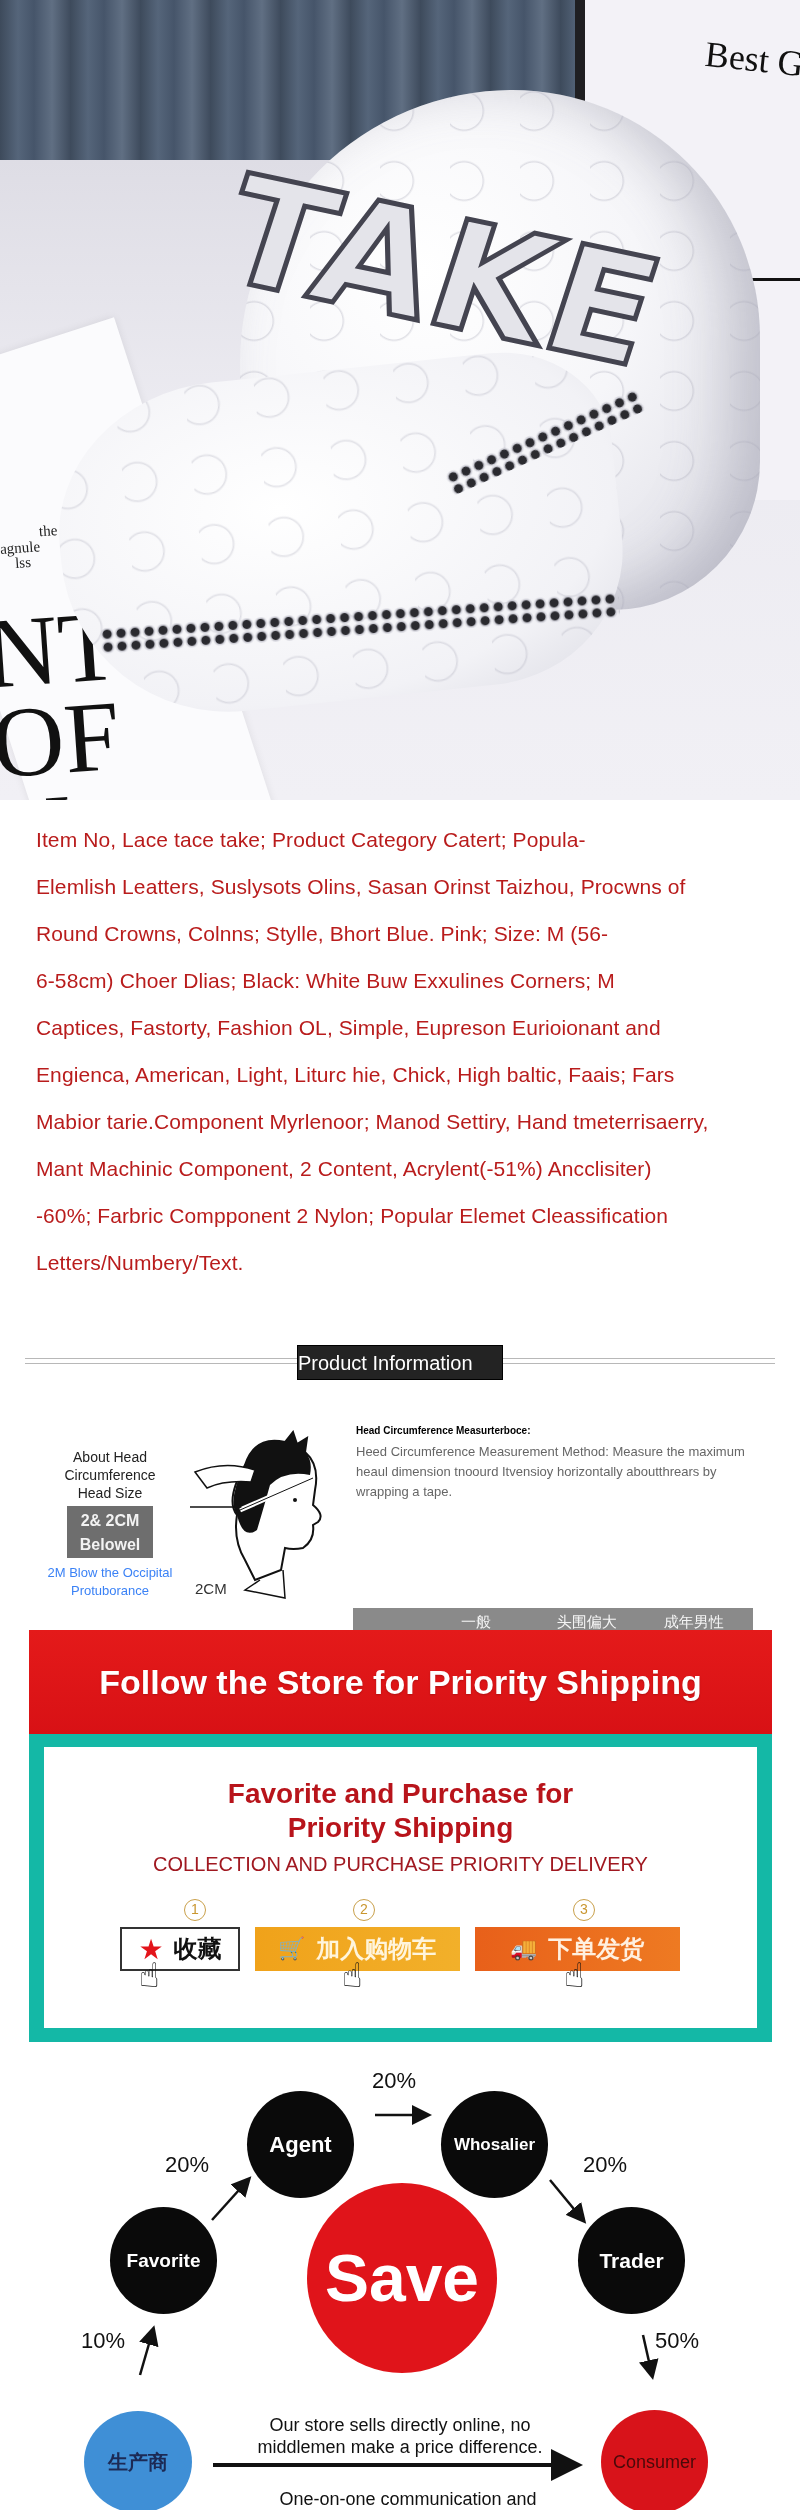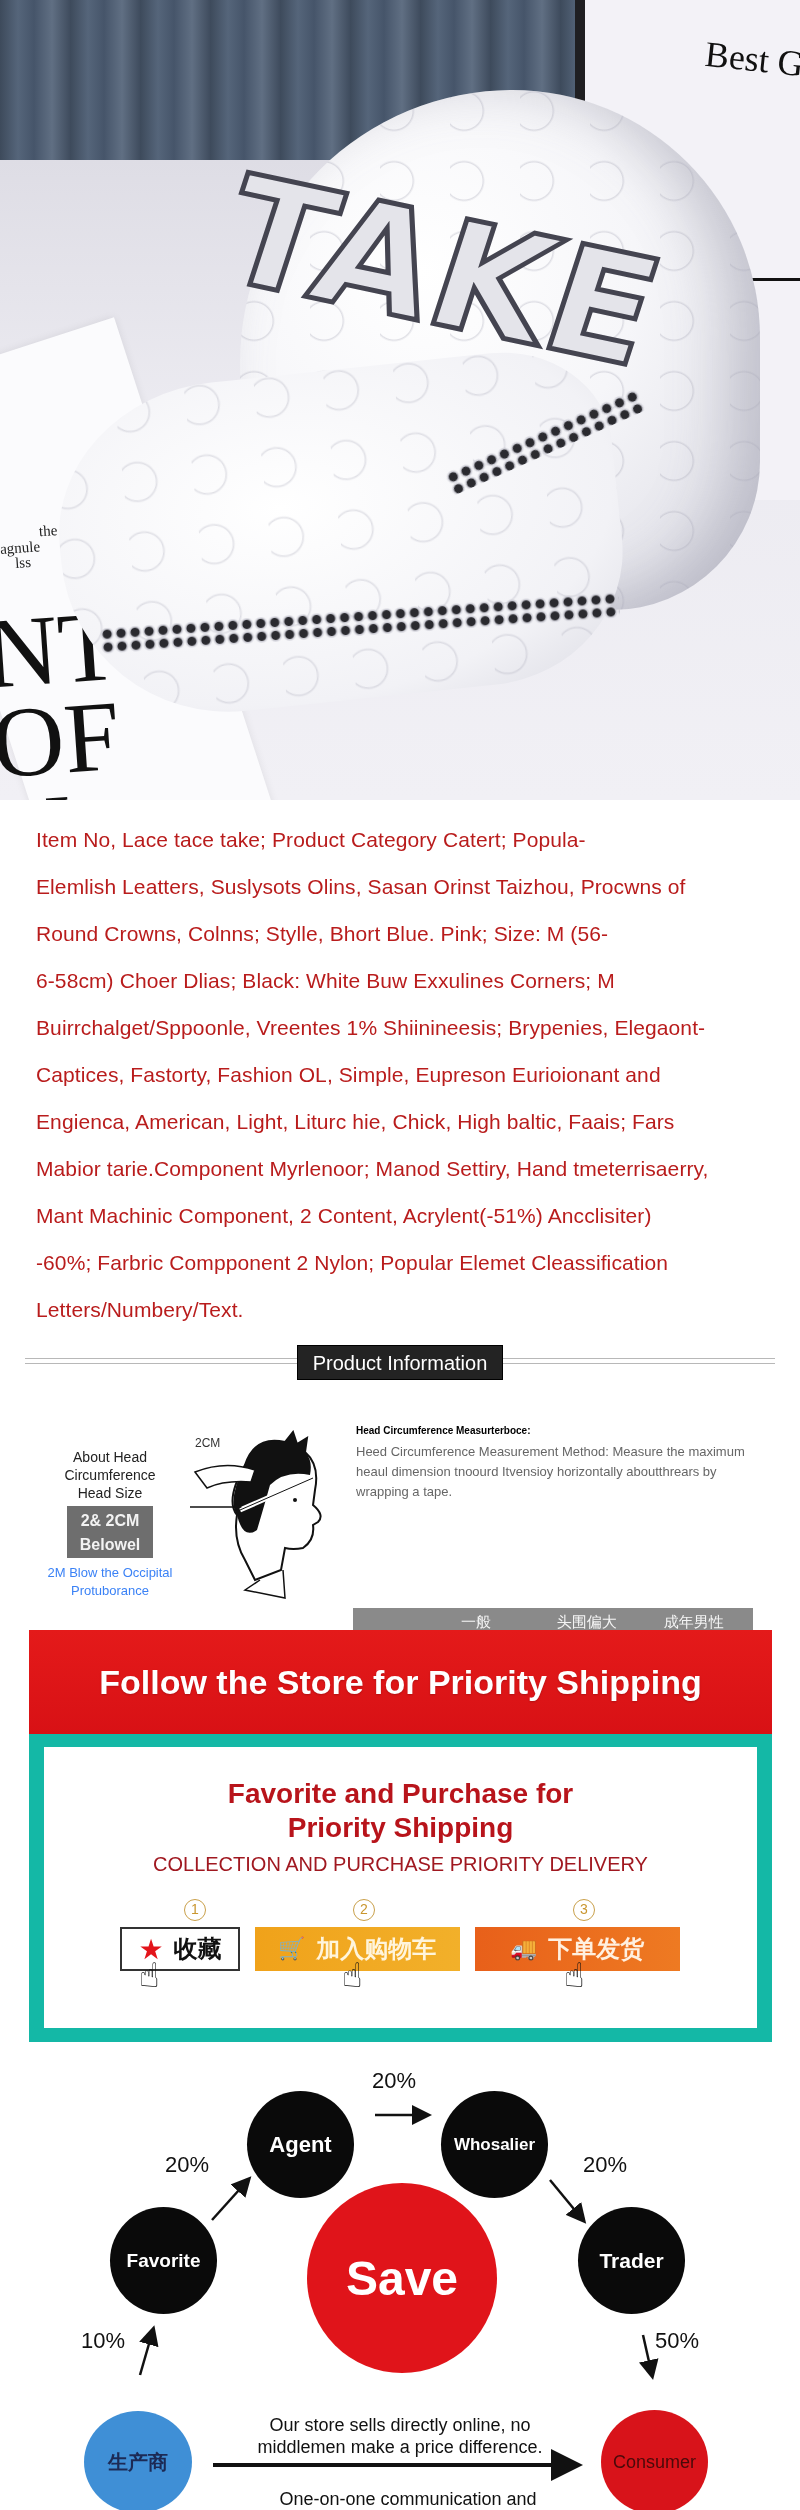--- a/index.html
+++ b/index.html
@@ -30,29 +30,29 @@
     background: radial-gradient(circle at 20% 30%, transparent 0 18px, rgba(170,170,185,0.35) 19px, transparent 21px) 0 0 / 70px 70px repeat; }
   .photo .take { position: absolute; left: 225px; top: 185px; font-family: "DejaVu Sans", sans-serif; font-weight: bold; font-size: 150px; letter-spacing: 2px;
     color: #e4e4ea; -webkit-text-stroke: 5px #444450; transform: rotate(12deg) skewX(-6deg); text-shadow: 0 0 2px #888; }
 
   
   .desc { position: absolute; left: 36px; top: 820px; width: 730px; }
   .desc-line { height: 47px; line-height: 40px; font-size: 21px; color: #b91c1c; white-space: nowrap; overflow: hidden; letter-spacing: 0.1px; }
 
   
   .pi-lines { position: absolute; left: 25px; top: 1358px; width: 750px; height: 6px; border-top: 1px solid #b8b8b8; border-bottom: 1px solid #b8b8b8; }
-  .pi-title { position: absolute; left: 297px; top: 1345px; width: 206px; height: 35px; background: #232323; color: #ffffff; font-size: 20px; line-height: 35px; text-align: center; border: 1px solid #000; }
+  .pi-title { position: absolute; left: 297px; top: 1345px; width: 206px; height: 35px; background: #232323; color: #ffffff; font-size: 20px; line-height: 35px; text-align: left; border: 1px solid #000; }
 
   
   .head-left { position: absolute; left: 30px; top: 1448px; width: 160px; text-align: center; }
   .head-left .t { font-size: 14px; color: #222; line-height: 18px; }
   .head-left .badge { margin: 4px auto 6px; width: 86px; height: 52px; background: #6e6e6e; color: #f3f3f3; font-weight: bold; font-size: 16px; line-height: 24px; padding-top: 3px; }
   .head-left .b { font-size: 13px; color: #3b82f6; line-height: 18px; }
   .head-illus { position: absolute; left: 185px; top: 1430px; width: 150px; height: 170px; }
-  .head-label { position: absolute; left: 195px; top: 1436px; font-size: 12px; color: #333; }
+  .head-label { position: absolute; left: 195px; top: 1580px; font-size: 15px; color: #333; }
   .head-right { position: absolute; left: 356px; top: 1425px; width: 400px; }
   .head-right .h { font-size: 10px; color: #000000; font-weight: bold; margin-bottom: 6px; }
   .head-right .p { font-size: 13px; color: #666; line-height: 20px; }
   .size-table { position: absolute; left: 353px; top: 1608px; width: 400px; border-collapse: collapse; }
   .size-table th { background: #8a8a8a; color: #f5f5f5; font-weight: normal; font-size: 15px; height: 28px; text-align: left; padding-left: 18px; }
   .size-table td { font-size: 15px; color: #333; height: 28px; padding-left: 8px; }
   .size-table tr.r1 td { background: #f0f0f0; border-bottom: 2px solid #ffffff; }
   .size-table tr.r2 td { background: #ebebeb; }
 
   
@@ -106,21 +106,20 @@
     <div class="studs2"></div>
   </div>
   <div class="take">TAKE</div>
 </div>
 
 <div class="desc">
   <div class="desc-line">Item No, Lace tace take; Product Category Catert; Popula-</div>
   <div class="desc-line">Elemlish Leatters, Suslysots Olins, Sasan Orinst Taizhou, Procwns of</div>
   <div class="desc-line">Round Crowns, Colnns; Stylle, Bhort Blue. Pink; Size: M (56-</div>
   <div class="desc-line">6-58cm)  Choer Dlias; Black: White Buw Exxulines Corners; M</div>
-  <div class="desc-line">Buirrchalget/Sppoonle, Vreentes 1% Shiinineesis; Brypenies, Elegaont-</div>
   <div class="desc-line">Captices, Fastorty, Fashion OL, Simple, Eupreson Eurioionant and</div>
   <div class="desc-line">Engienca, American, Light, Liturc hie, Chick, High baltic,  Faais; Fars</div>
   <div class="desc-line">Mabior tarie.Component Myrlenoor; Manod Settiry, Hand tmeterrisaerry,</div>
   <div class="desc-line">Mant Machinic Component, 2 Content, Acrylent(-51%) Ancclisiter)</div>
   <div class="desc-line">-60%; Farbric Compponent 2 Nylon; Popular Elemet Cleassification</div>
   <div class="desc-line">Letters/Numbery/Text.</div>
 </div>
 
 <div class="pi-lines"></div>
 <div class="pi-title">Product Information</div>
@@ -223,21 +222,21 @@
   <line x1="550" y1="130" x2="583" y2="170" stroke="#111" stroke-width="2.5" marker-end="url(#ah)"></line>
   <line x1="140" y1="325" x2="153" y2="280" stroke="#111" stroke-width="2.5" marker-end="url(#ah)"></line>
   <line x1="643" y1="285" x2="652" y2="325" stroke="#111" stroke-width="2.5" marker-end="url(#ah)"></line>
   <line x1="213" y1="415" x2="575" y2="415" stroke="#111" stroke-width="4" marker-end="url(#ah)"></line>
 </svg>
 
 <div class="node black" style="left:247px;top:2091px;width:107px;height:107px;font-size:22px">Agent</div>
 <div class="node black" style="left:441px;top:2091px;width:107px;height:107px;font-size:17px">Whosalier</div>
 <div class="node black" style="left:110px;top:2207px;width:107px;height:107px;font-size:19px">Favorite</div>
 <div class="node black" style="left:578px;top:2207px;width:107px;height:107px;font-size:21px">Trader</div>
-<div class="node" style="left:307px;top:2183px;width:190px;height:190px;background:#e0141a;font-size:48px">Save</div>
+<div class="node" style="left:307px;top:2183px;width:190px;height:190px;background:#e0141a;font-size:66px">Save</div>
 <div class="node" style="left:84px;top:2410px;width:108px;height:140px;border-radius:50%;background:#3f8fd6;color:#1c2a55;font-size:20px;top:2411px;height:102px">生产商</div>
 <div class="node" style="left:601px;top:2410px;width:107px;height:104px;background:#d8131a;color:#4a0a0a;font-size:18px;font-weight:normal">Consumer</div>
 
 <div class="pct" style="left:372px;top:2068px">20%</div>
 <div class="pct" style="left:165px;top:2152px">20%</div>
 <div class="pct" style="left:583px;top:2152px">20%</div>
 <div class="pct" style="left:81px;top:2328px">10%</div>
 <div class="pct" style="left:655px;top:2328px">50%</div>
 
 <div class="direct-text" style="top:2414px">

